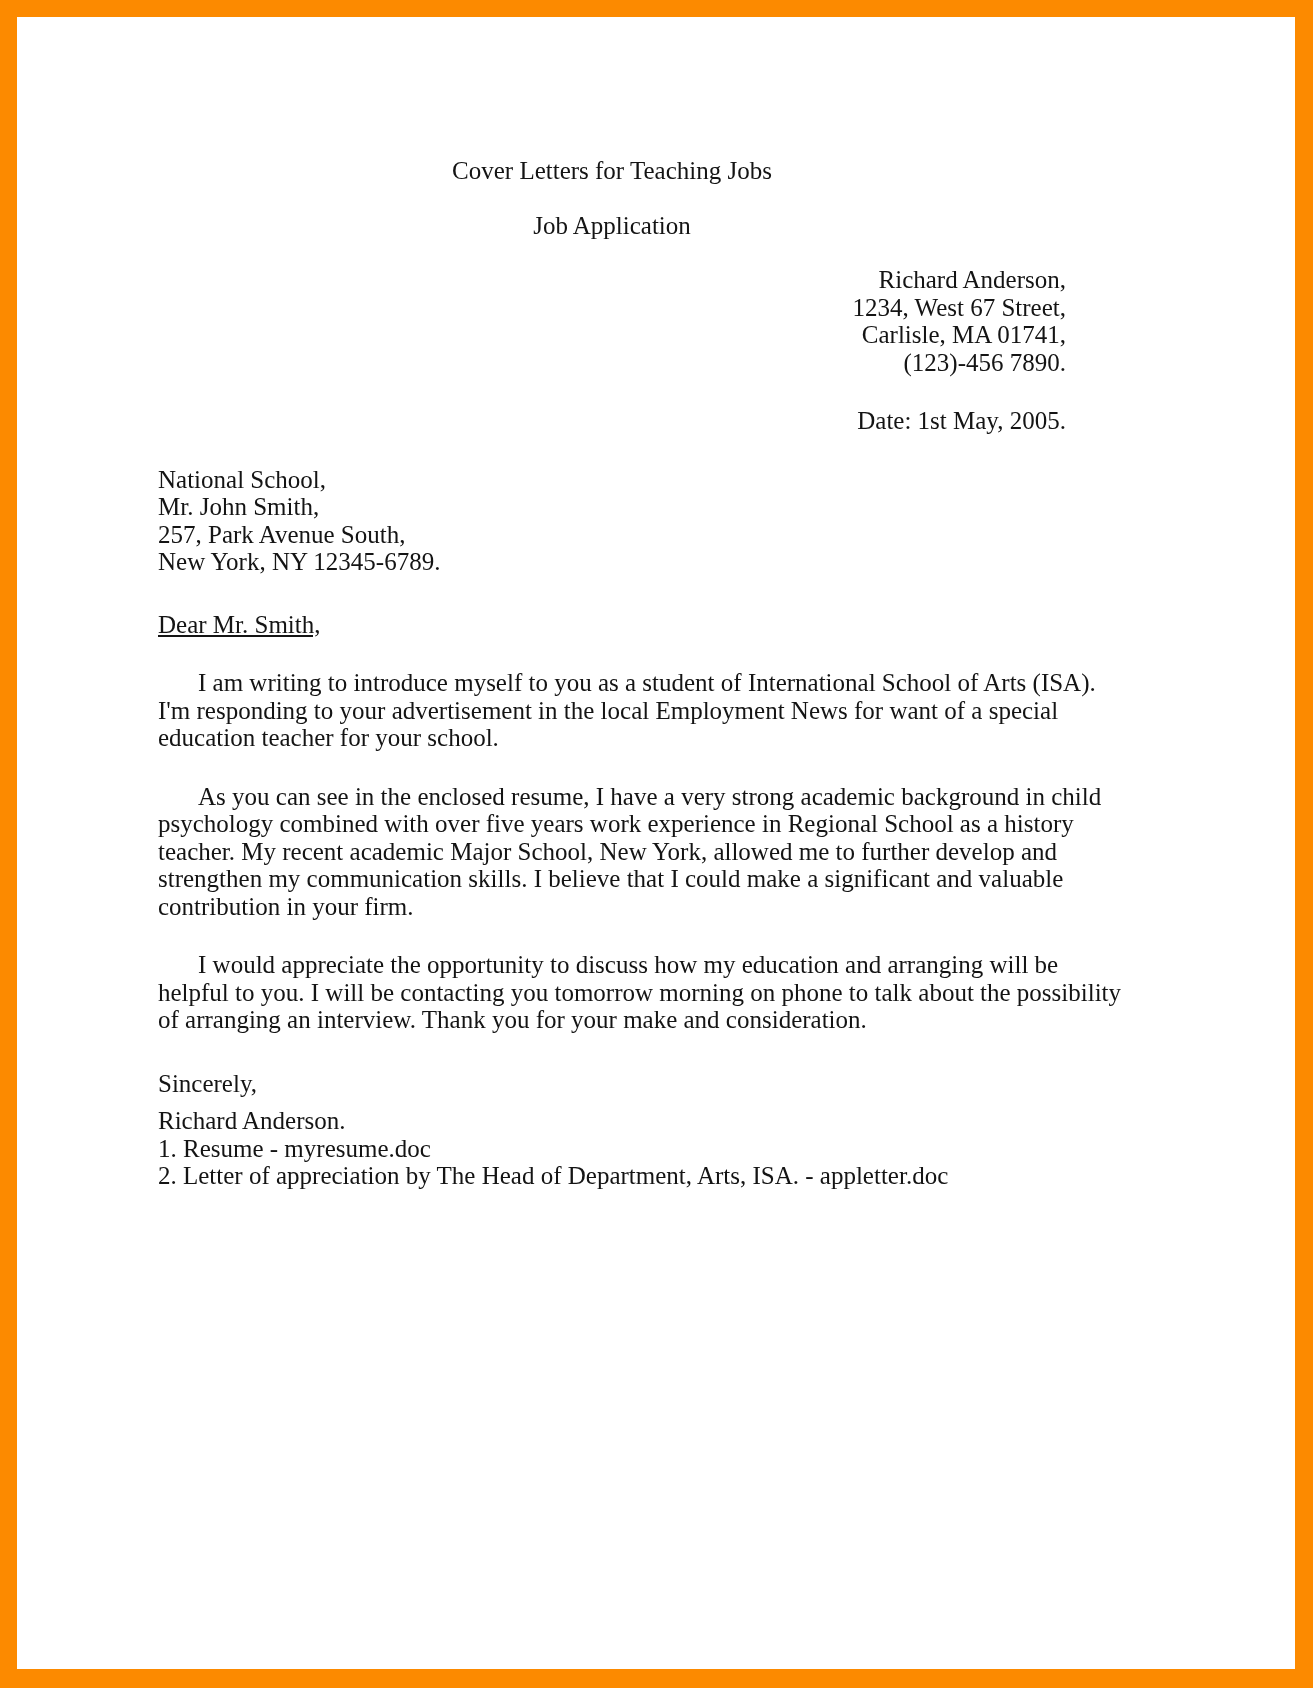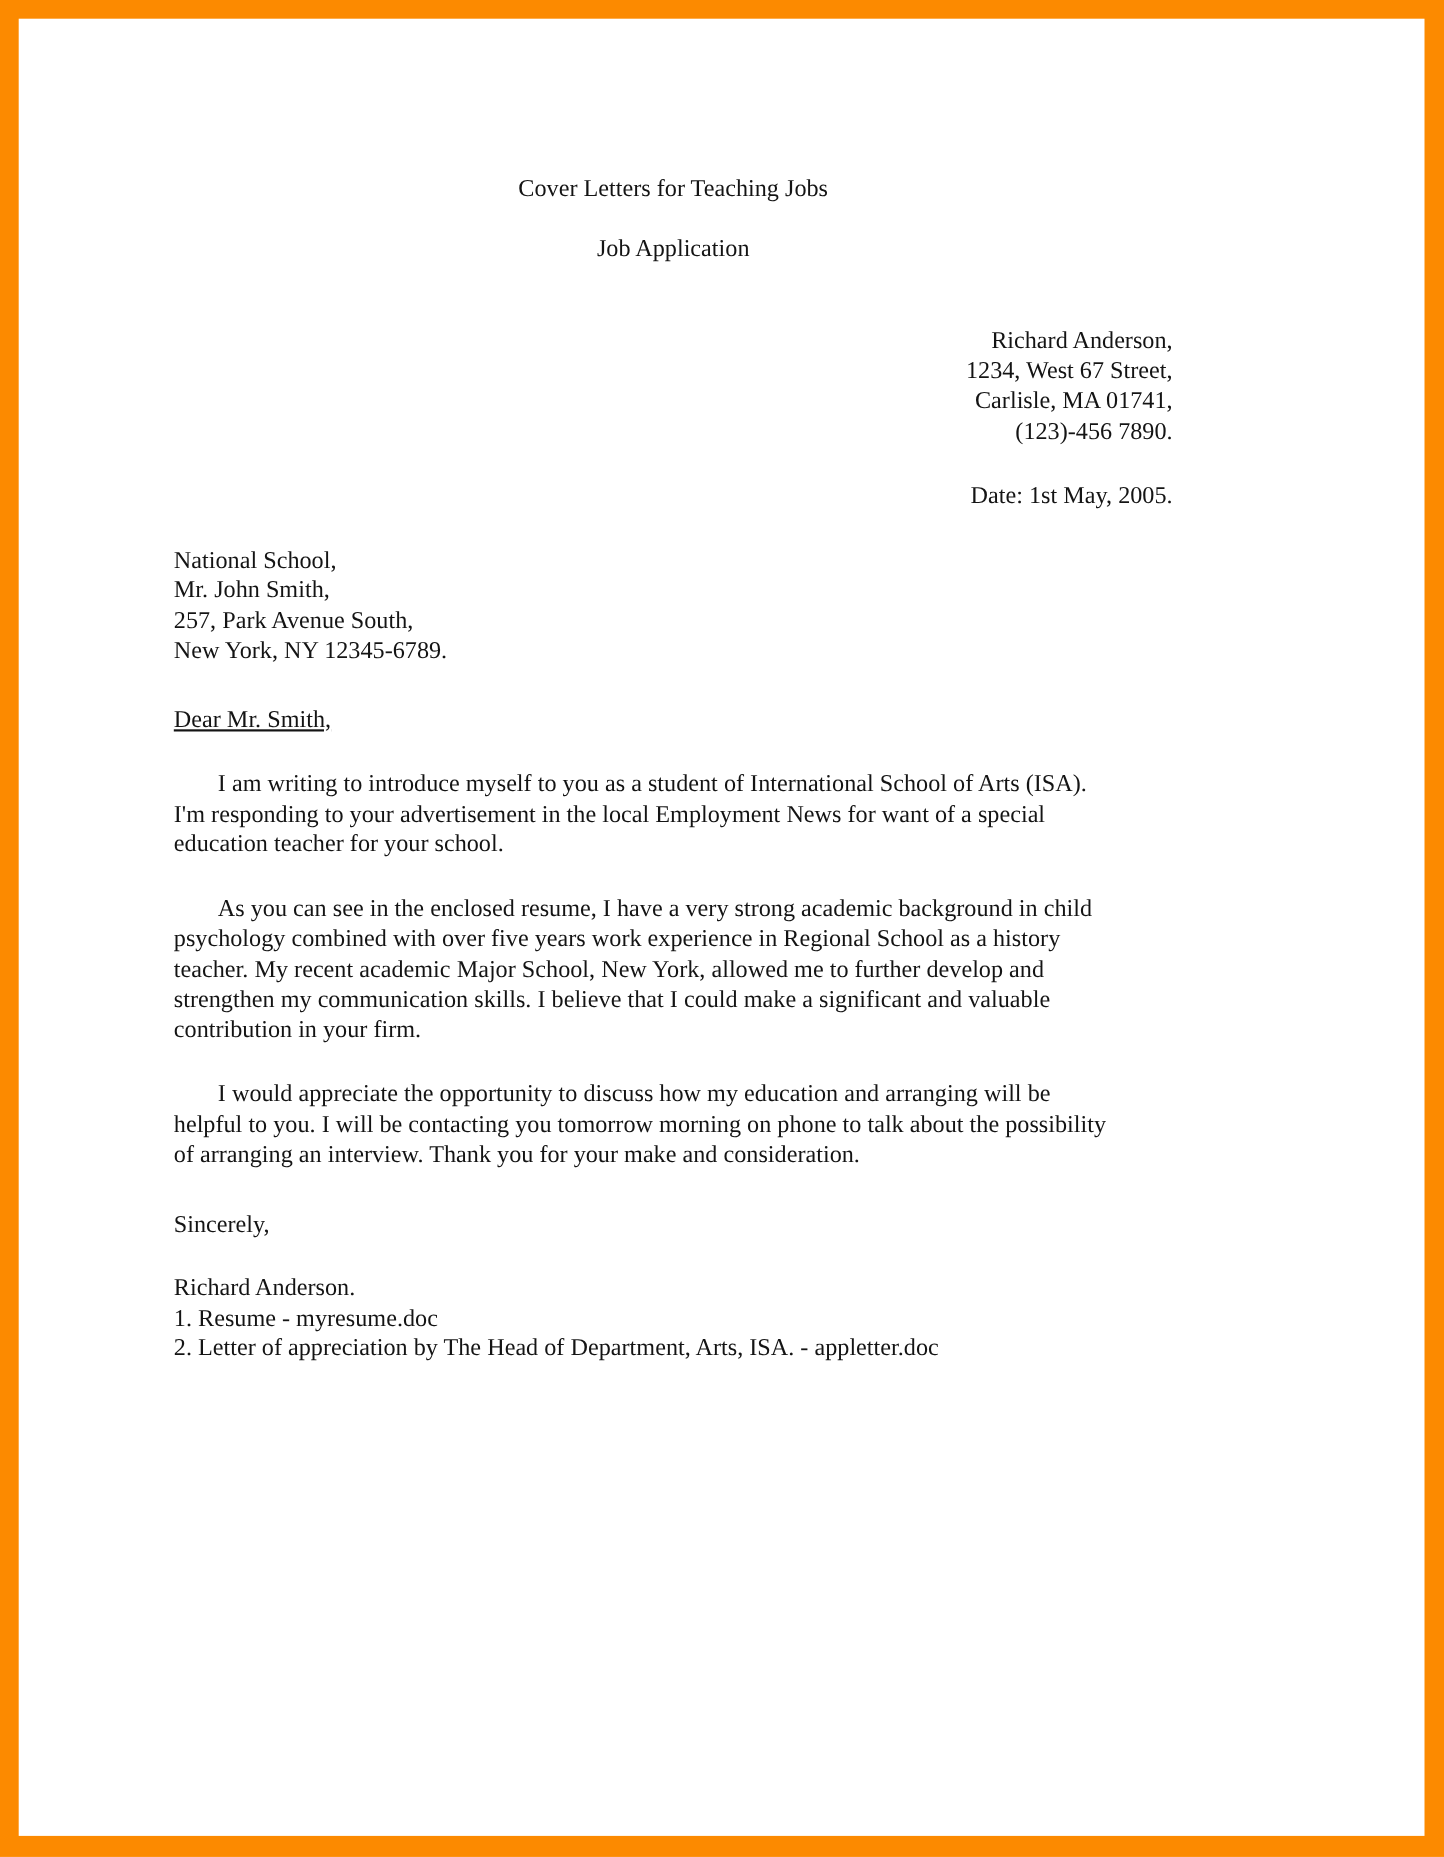--- a/index.html
+++ b/index.html
@@ -19,41 +19,41 @@
     background: #fc8a00;
   }
   .page {
     position: absolute;
     top: 17px;
     left: 17px;
     right: 18px;
     bottom: 19px;
     background: #ffffff;
     color: #141414;
-    font-size: 22px;
+    font-size: 25px;
     line-height: 27.5px;
     padding: 0 229px 0 141px;
     box-sizing: border-box;
     overflow: hidden;
   }
   .line, .pline {
     white-space: nowrap;
   }
   .center { text-align: center; }
   .right  { text-align: right; }
   .indent { text-indent: 40px; }
   .title       { margin-top: 140px; }
   .subtitle    { margin-top: 27px; }
-  .sender      { margin-top: 56px; }
+  .sender      { margin-top: 27px; }
   .date        { margin-top: 31px; }
   .recipient   { margin-top: 31px; }
   .salutation  { margin-top: 35px; text-decoration: underline; }
   .paragraph   { margin-top: 31px; }
   .closing     { margin-top: 36px; }
-  .signature   { margin-top: 30px; }
+  .signature   { margin-top: 10px; }
   .enclosures-heading { margin-top: 31px; }
 </style>
 </head>
 <body>
 
 <div class="frame">
   <div class="page">
 
     <div class="title center">Cover Letters for Teaching Jobs</div>
 

